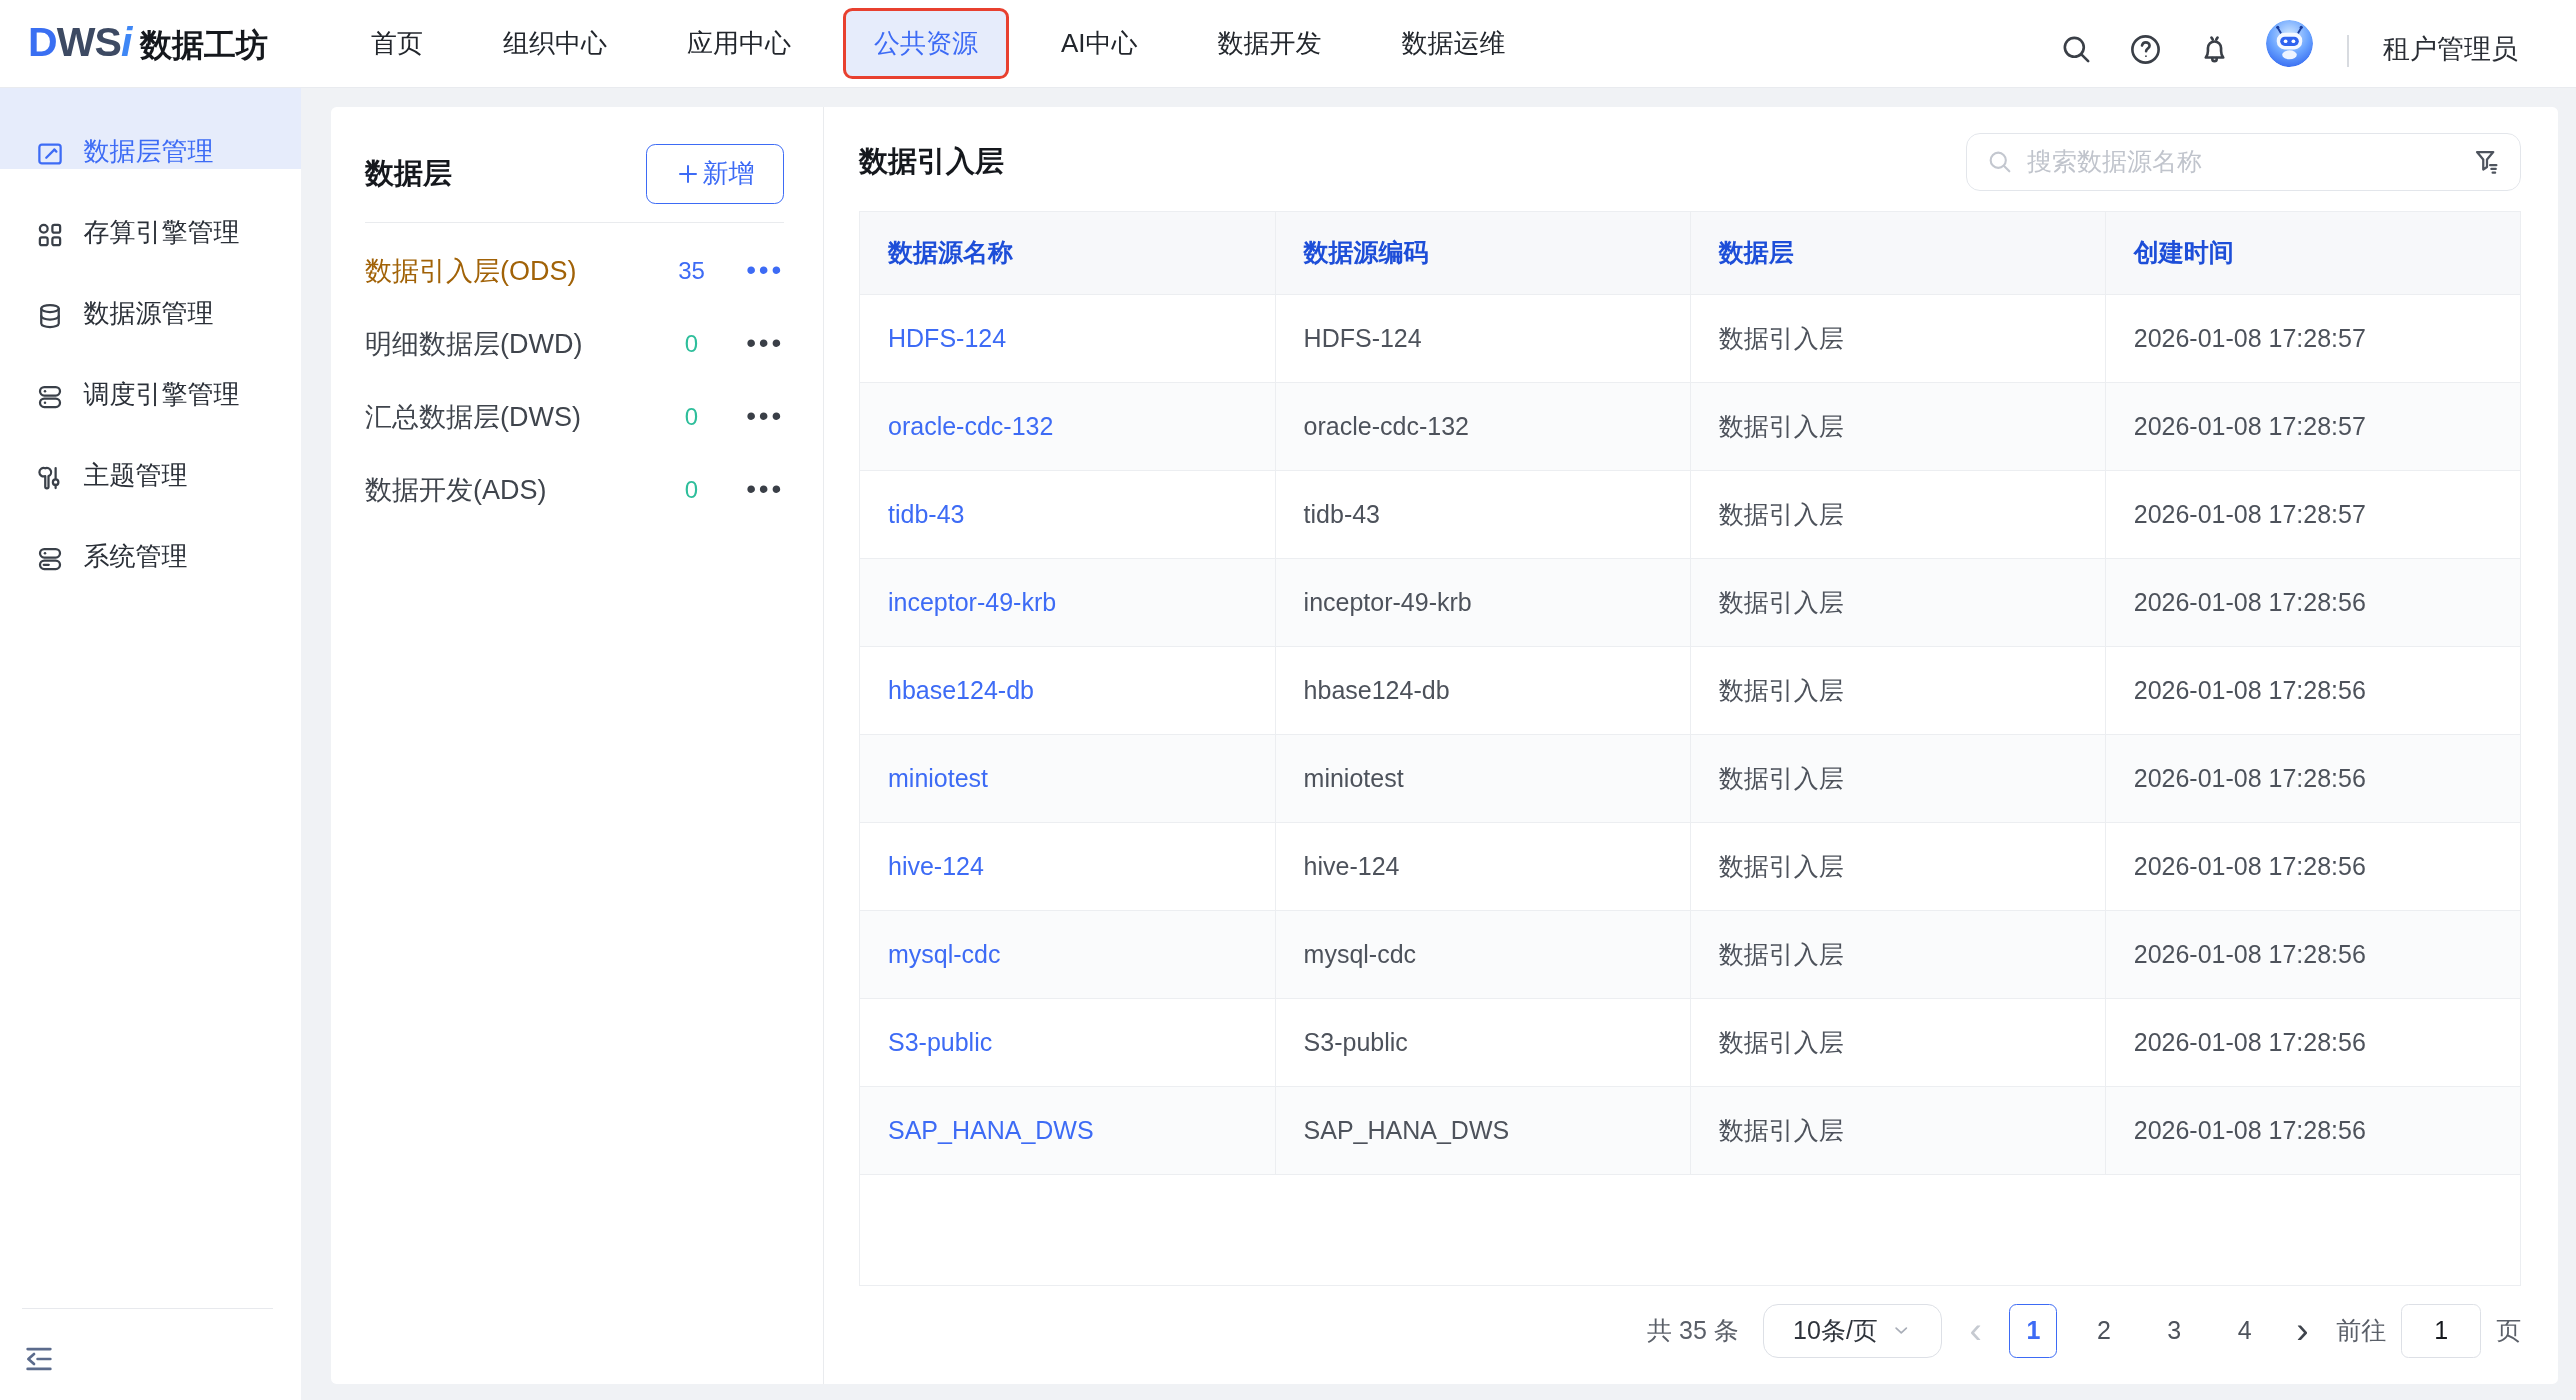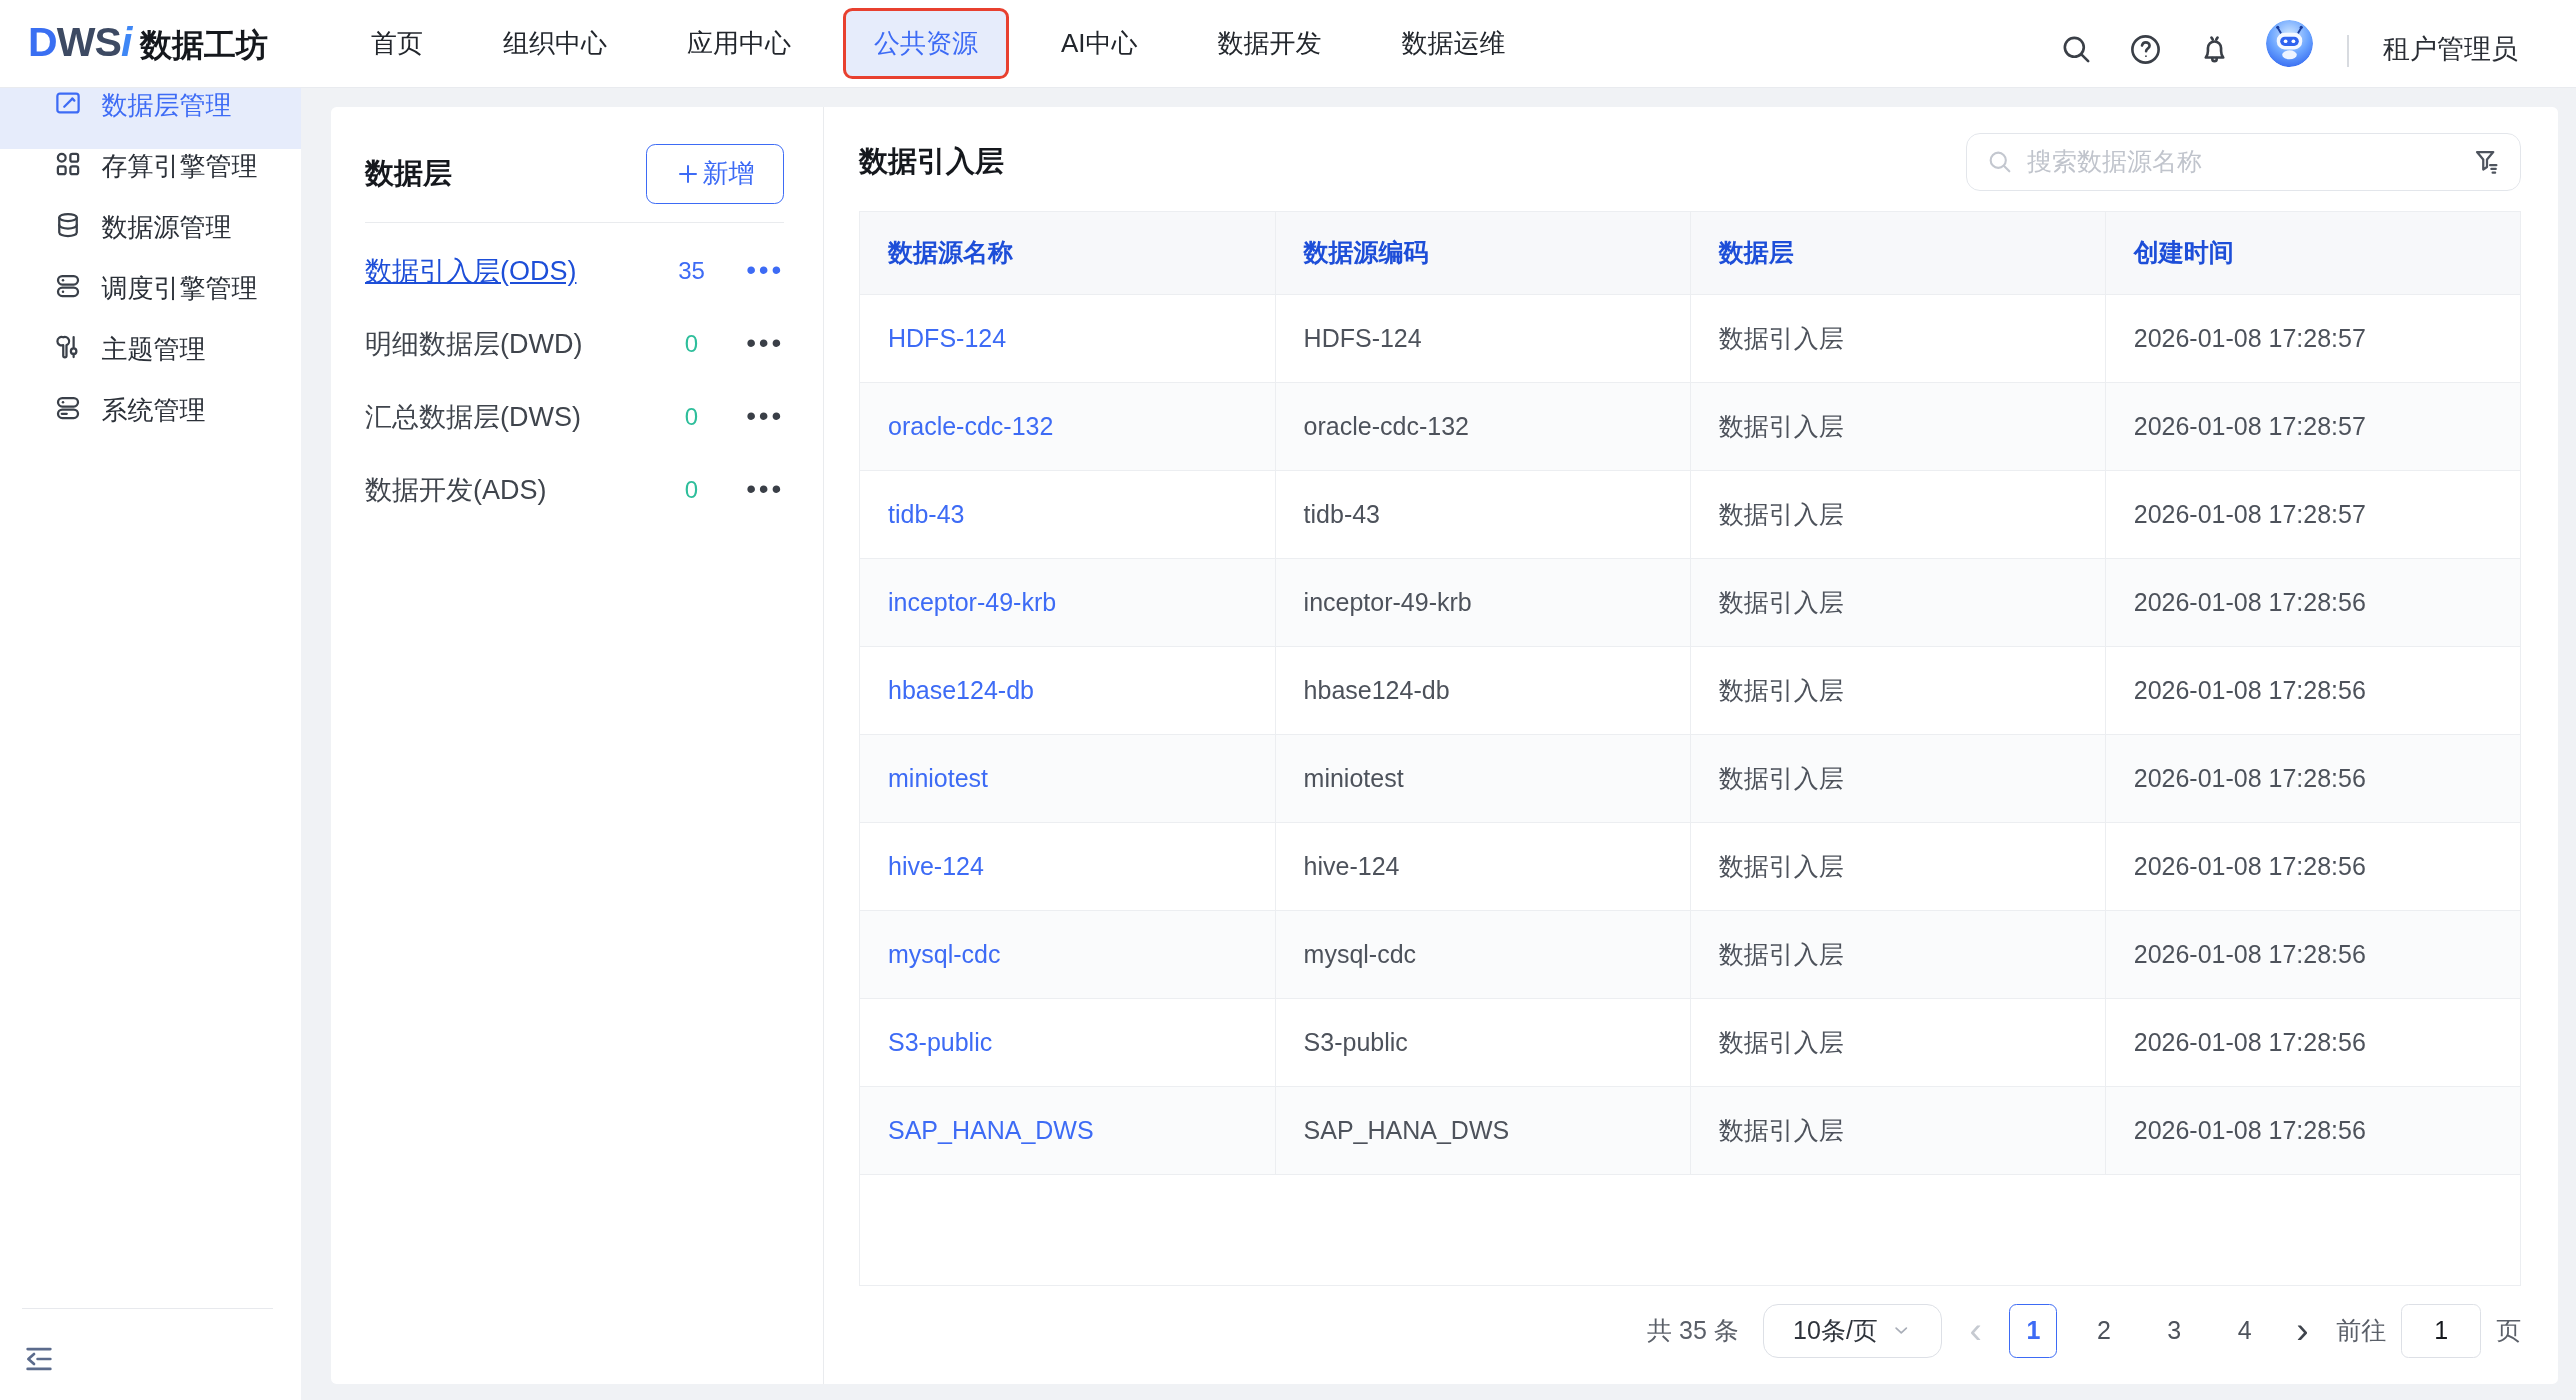--- a/index.html
+++ b/index.html
@@ -20,21 +20,21 @@
   .nav-item.annotated { border:3.7px solid #e8402f; }
   .top-right { margin-left:auto; display:flex; align-items:flex-end; gap:34px; margin-right:58px; }
   .tr-icon { width:35px; height:35px; color:#3a3f47; cursor:pointer; display:block; }
   .avatar { width:47px; height:47px; border-radius:50%; overflow:hidden; cursor:pointer; flex:0 0 auto; }
   .role-sep { width:1.9px; height:32px; background:#d8dbe0; }
   .role { font-size:27px; color:#2a2e35; white-space:nowrap; }
 
   
   .shell { position:absolute; top:88px; left:0; right:0; bottom:0; display:flex; }
   .sidebar { width:301px; background:#fff; position:relative; flex:0 0 auto; }
-  .side-item { height:61px; display:flex; align-items:flex-start; cursor:pointer; color:#2b3038;padding-left:18px; }
+  .side-item { height:81px; display:flex; align-items:flex-end; cursor:pointer; color:#2b3038; }
   .side-item .s-icon { width:30px; height:30px; margin-left:35px; color:#3a4049; flex:0 0 auto; }
   .side-item .s-label { font-size:26px; margin-left:18.6px; white-space:nowrap; }
   .side-item.active { background:#e6ecfb; color:#3d6bf5; }
   .side-item.active .s-icon { color:#3d6bf5; }
   .side-item.active .s-label { color:#3d6bf5; }
   .side-foot { position:absolute; left:0; right:0; bottom:0; height:93px; }
   .side-foot .rule { position:absolute; top:0; left:22.4px; right:28px; height:0.9px; background:#e7e9ed; }
   .collapse-btn { position:absolute; left:22.4px; top:34px; width:34px; height:34px; color:#5b6b8c; cursor:pointer; }
 
   .content { flex:1; position:relative; }
@@ -45,21 +45,21 @@
   .lp-head { margin-top:37px; display:flex; align-items:center; justify-content:space-between; }
   .lp-title { font-size:29px; font-weight:700; color:#15181d; }
   .add-btn { display:flex; align-items:center; justify-content:center; gap:3px; width:138px; height:60px; border:1.9px solid #3d6bf5; border-radius:9.3px; background:#fff; color:#3d6bf5; font-size:26px; cursor:pointer; font-family:inherit; }
   .add-btn svg { width:24px; height:24px; }
   .lp-divider { height:0.9px; background:#e9ebee; margin-top:18.6px; }
   .layer-list { list-style:none; margin-top:11.2px; }
   .layer-item { height:73px; display:flex; align-items:center; cursor:pointer; }
   .layer-item .l-label { font-size:27px; color:#3f444c; flex:1; white-space:nowrap; }
   .layer-item .l-count { font-size:24px; color:#2ebe9b; width:65px; text-align:center; }
   .layer-item .l-dots { font-size:28px; letter-spacing:2.8px; color:#3a3f47; width:60px; text-align:right; cursor:pointer; line-height:18.6px; }
-  .layer-item.selected .l-label { color:#1d4ed8;text-decoration:underline; }
+  .layer-item.selected .l-label { color:#a16207; }
   .layer-item.selected .l-count { color:#3d6bf5; }
   .layer-item.selected .l-dots { color:#3d6bf5; }
 
   
   .table-panel { flex:1; padding:0 37px 0 35px; display:flex; flex-direction:column; }
   .tp-head { margin-top:26px; display:flex; align-items:center; justify-content:space-between; }
   .tp-title { font-size:29px; font-weight:700; color:#15181d; }
   .searchbox { width:555px; height:58px; border:0.9px solid #e3e6eb; border-radius:14px; display:flex; align-items:center; padding:0 18.6px; background:#fff; }
   .searchbox .sb-glass { width:28px; height:28px; color:#c3c7cf; flex:0 0 auto; }
   .searchbox input { flex:1; border:none; outline:none; font-size:25px; margin-left:13px; color:#303540; font-family:inherit; min-width:0; }

